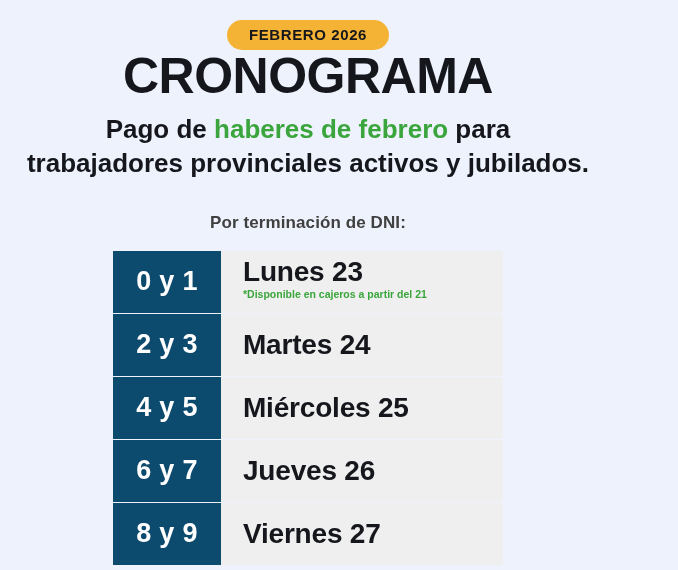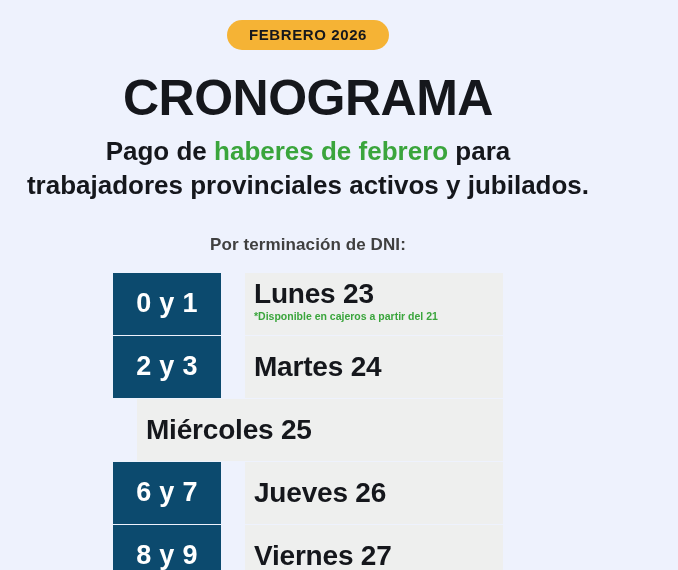--- a/index.html
+++ b/index.html
@@ -31,21 +31,21 @@
     border-radius: 999px;
     padding: 7px 22px 8px;
     font-size: 15px;
     font-weight: bold;
     letter-spacing: 0.6px;
     line-height: 1;
   }
 
   
   .title {
-    margin-top: 22px;
+    margin-top: 0;
     font-size: 50px;
     font-weight: bold;
     letter-spacing: -0.5px;
     color: #15171c;
     line-height: 1.04;
   }
   .subtitle {
     margin-top: 10px;
     font-size: 26px;
     font-weight: bold;
@@ -95,23 +95,22 @@
     font-size: 27px;
     font-weight: bold;
     letter-spacing: 0.3px;
   }
   .cell-day {
     flex: 1;
     background: #eeefee;
     display: flex;
     flex-direction: column;
     justify-content: center;
-    padding-left: 9px;
+    padding-left: 22px;
     position: relative;
-    margin-left: 24px;
   }
   .day-name {
     font-size: 28px;
     font-weight: bold;
     color: #15171c;
     line-height: 1.05;
     letter-spacing: -0.2px;
   }
   .day-note {
     margin-top: 2px;
@@ -151,20 +150,21 @@
     </div>
 
     <div class="row">
       <div class="cell-dni">2 y 3</div>
       <div class="cell-day">
         <div class="day-name">Martes 24</div>
       </div>
     </div>
 
     <div class="row">
+      <div class="cell-dni">4 y 5</div>
       <div class="cell-day">
         <div class="day-name">Miércoles 25</div>
       </div>
     </div>
 
     <div class="row">
       <div class="cell-dni">6 y 7</div>
       <div class="cell-day">
         <div class="day-name">Jueves 26</div>
       </div>

